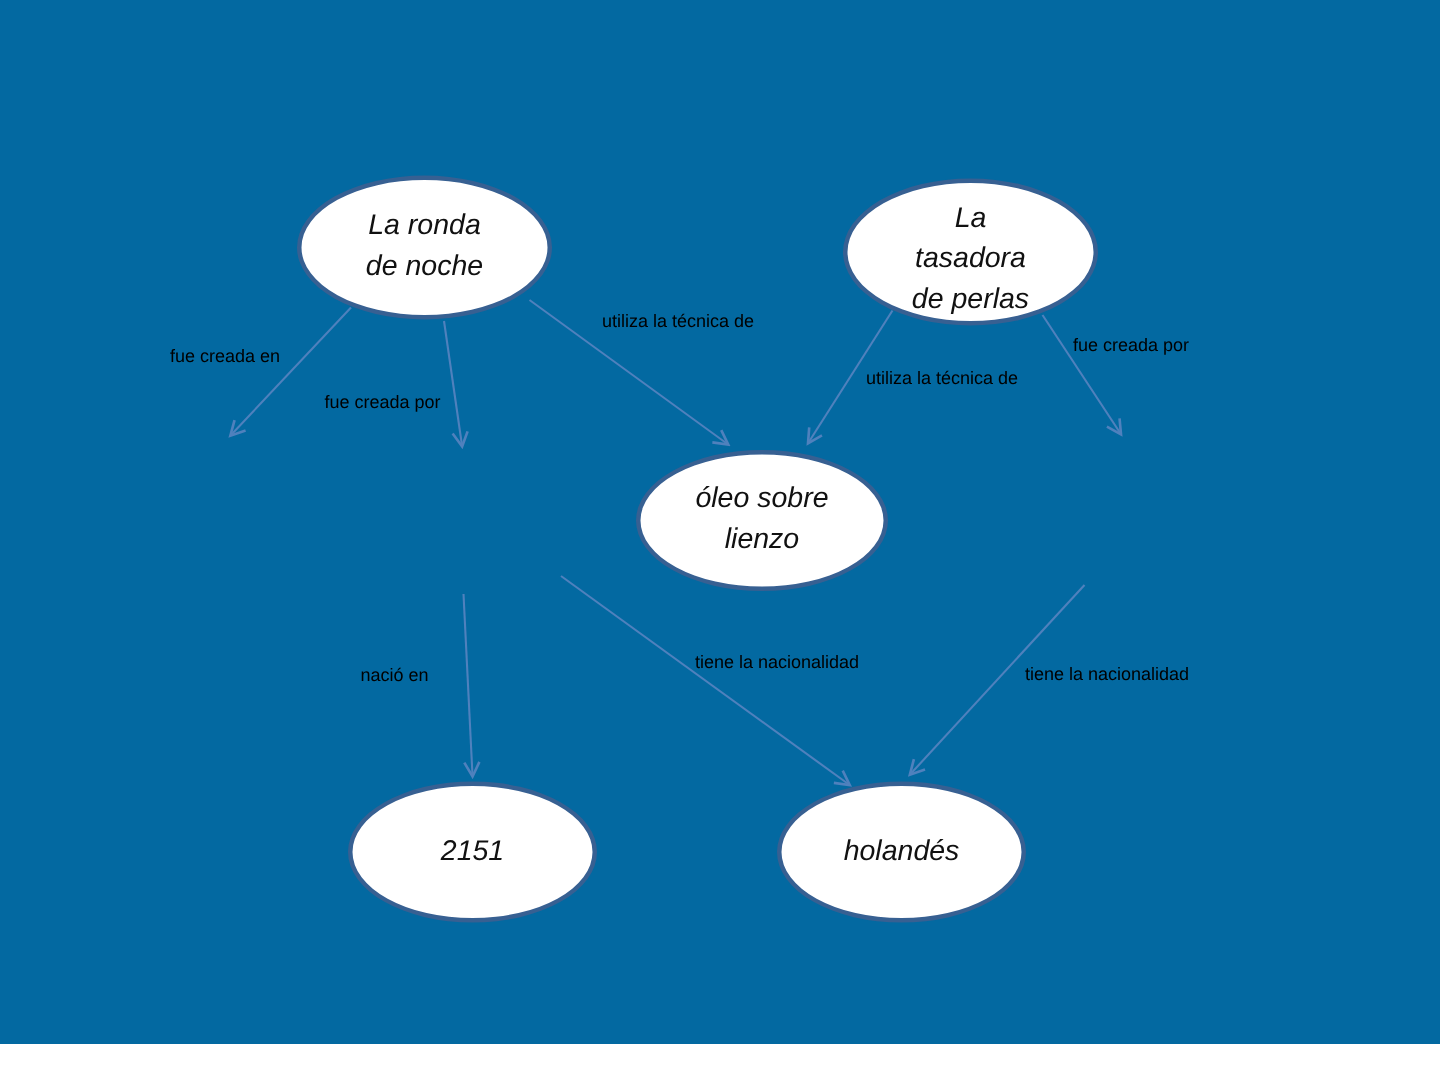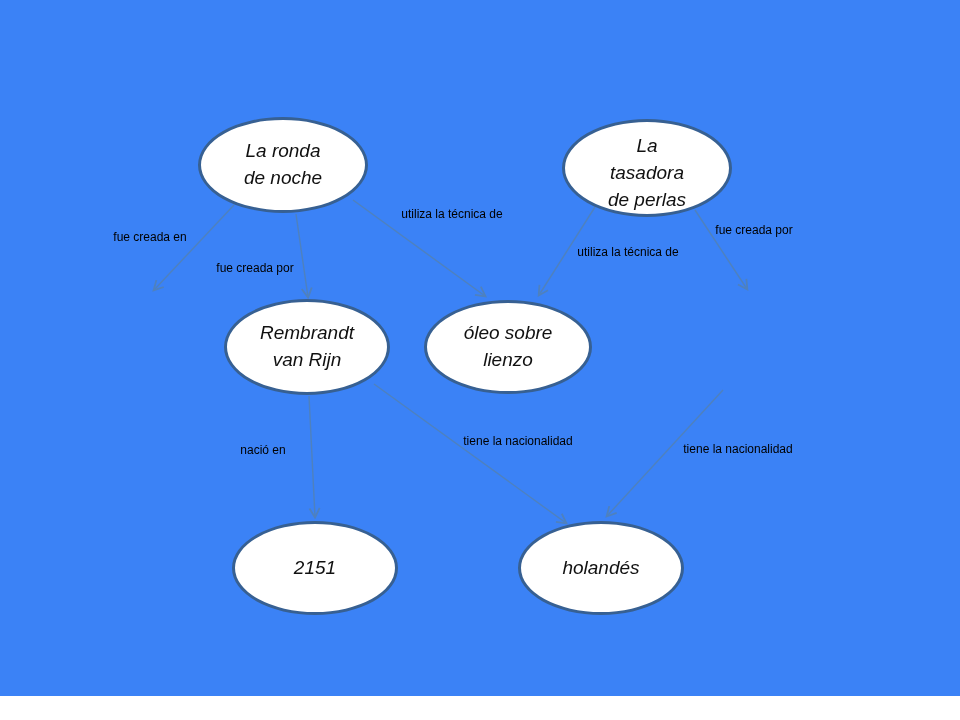--- a/index.html
+++ b/index.html
@@ -1,21 +1,21 @@
 <!DOCTYPE html>
 <html><head>
 <meta charset="utf-8">
 <style>
   * { margin: 0; padding: 0; box-sizing: border-box; }
   html, body { background: #ffffff; }
   .canvas {
     position: relative;
     width: 960px;
     height: 696px;
-    background: #3b82f6;
+    background: #0369a1;
     overflow: hidden;
     font-family: "Liberation Sans", sans-serif;
   }
   .edges-layer {
     position: absolute;
     left: 0; top: 0;
     width: 960px; height: 720px;
   }
   .node {
     position: absolute;
@@ -86,24 +86,20 @@
 
   <div class="node n-ronda">
     <span class="node-label">La ronda
 de noche</span>
   </div>
   <div class="node n-tasadora">
     <span class="node-label">La
 tasadora
 de perlas</span>
   </div>
-  <div class="node n-rembrandt">
-    <span class="node-label">Rembrandt
-van Rijn</span>
-  </div>
   <div class="node n-oleo">
     <span class="node-label">óleo sobre
 lienzo</span>
   </div>
   <div class="node n-1606">
     <span class="node-label">2151</span>
   </div>
   <div class="node n-holandes">
     <span class="node-label">holandés</span>
   </div>

